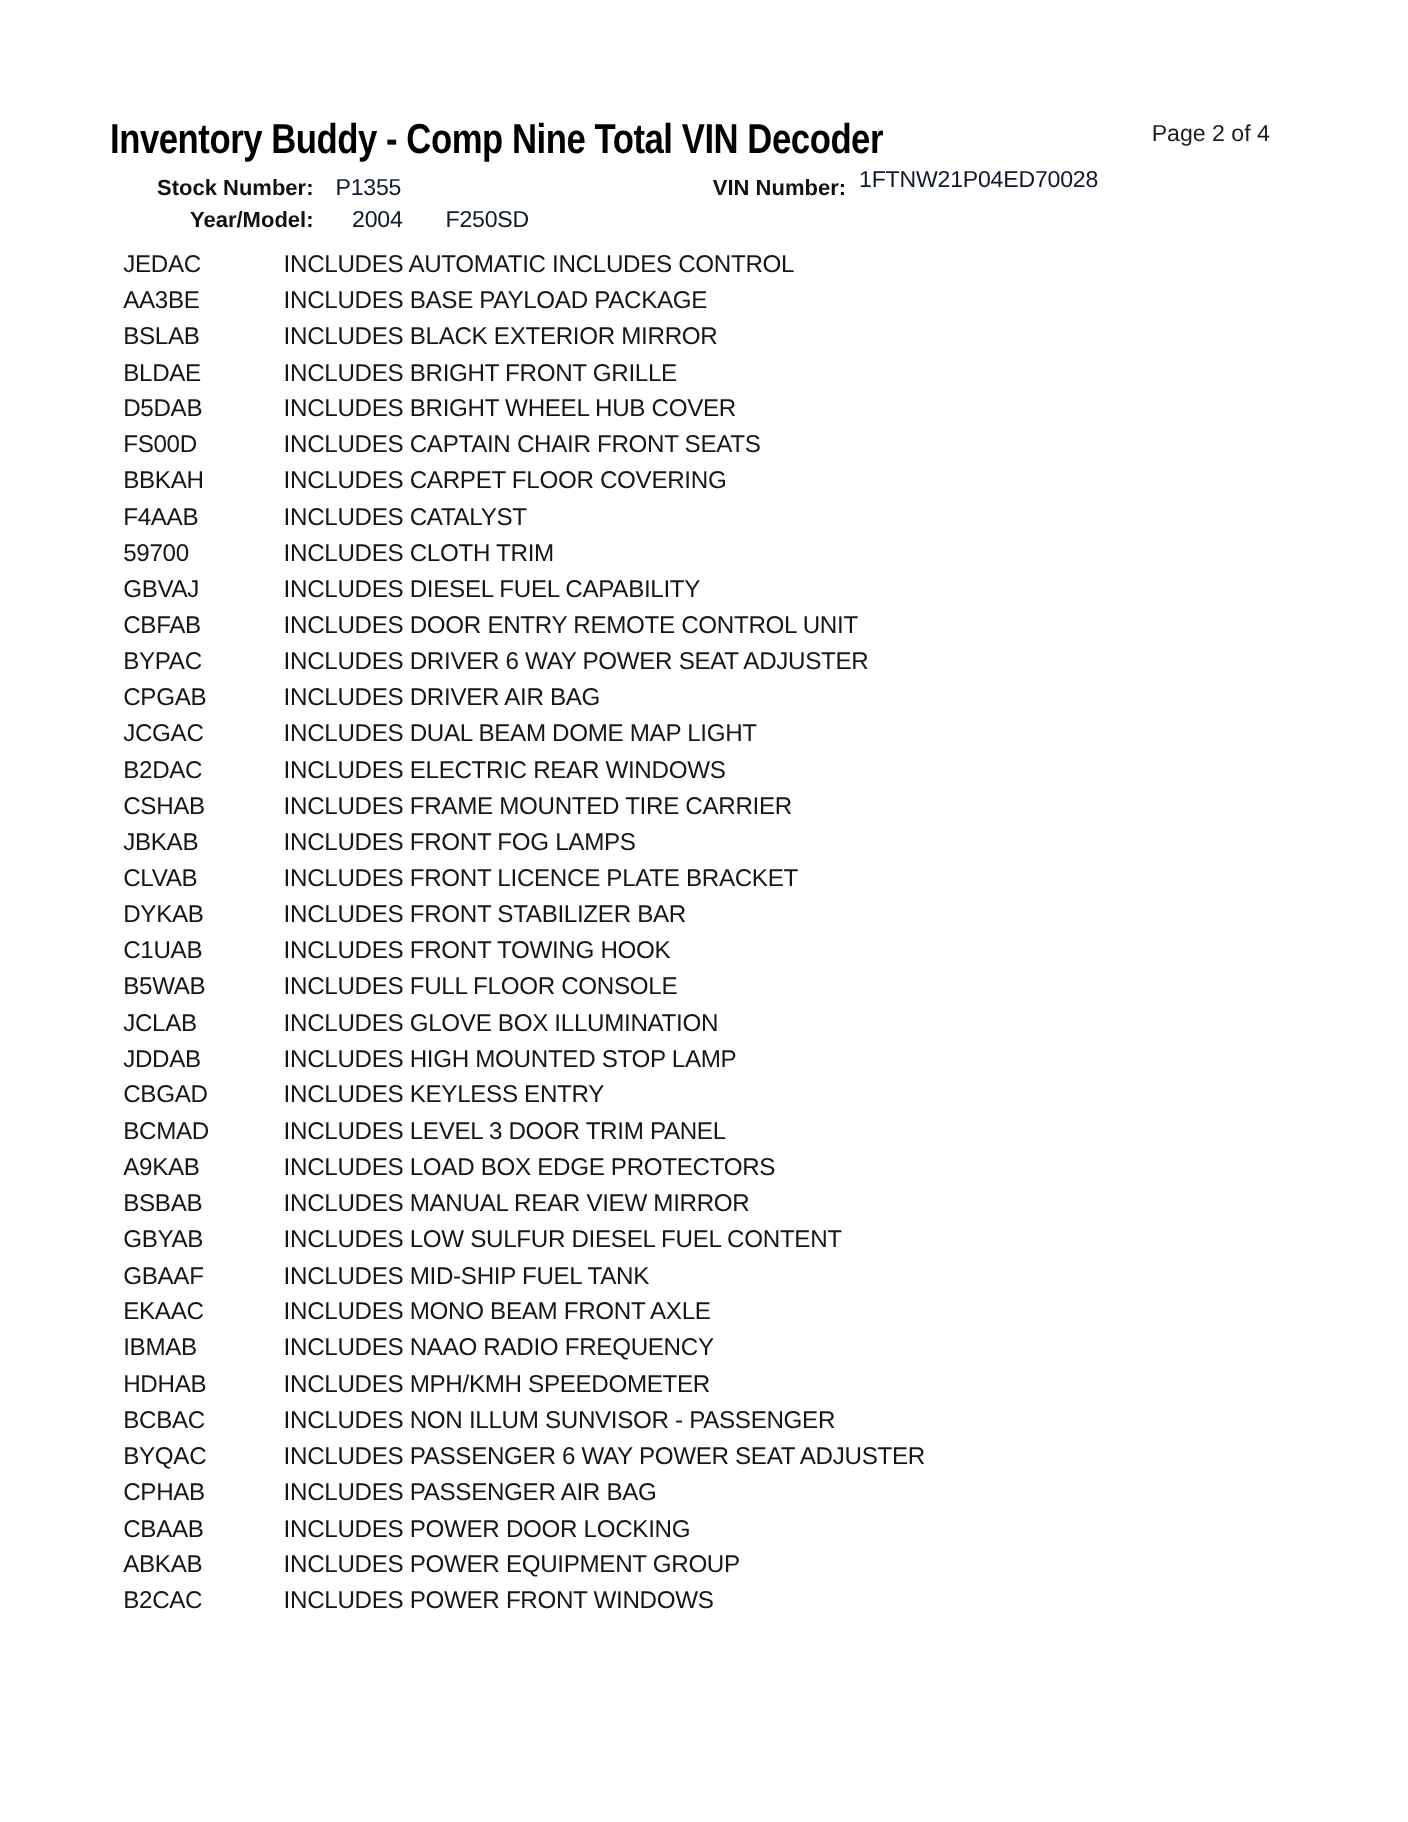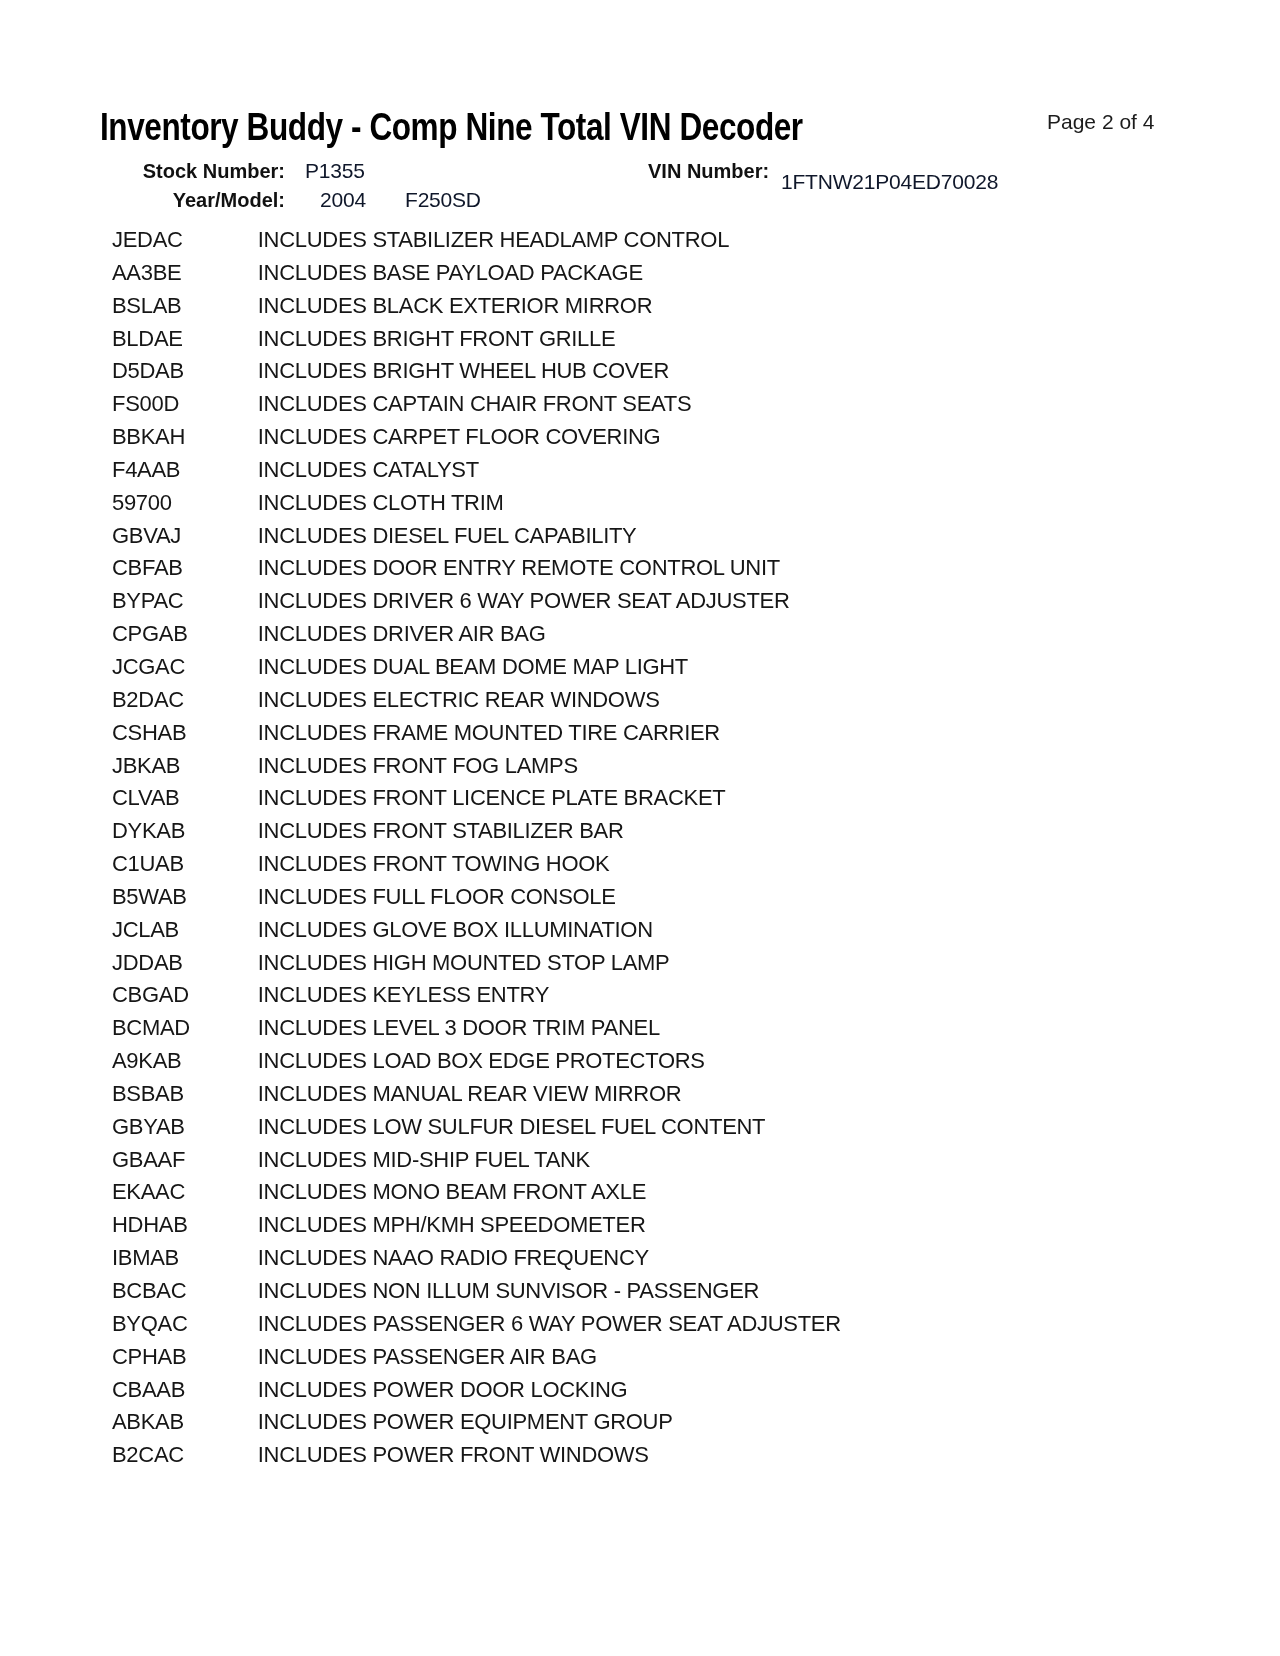--- a/index.html
+++ b/index.html
@@ -51,21 +51,21 @@
   .hdr-value {
     position: absolute;
     font-size: 21px;
     color: #0f172a;
     white-space: nowrap;
     letter-spacing: -0.2px;
   }
   .stock-label { top: 160px; }
   .stock-value { left: 305px; top: 159px; }
   .vin-label   { left: 648px; top: 160px; }
-  .vin-value   { left: 781px; top: 170px; }
+  .vin-value   { left: 781px; top: 152px; }
   .year-label  { top: 189px; }
   .year-value  { left: 320px; top: 188px; }
   .model-value { left: 405px; top: 188px; }
 
   .options-list {
     position: absolute;
     left: 112px;
     top: 224px;
     width: 1100px;
   }
@@ -102,21 +102,21 @@
   <span class="hdr-label vin-label">VIN Number:</span>
   <span class="hdr-value vin-value">1FTNW21P04ED70028</span>
 
   <span class="hdr-label right-col year-label">Year/Model:</span>
   <span class="hdr-value year-value">2004</span>
   <span class="hdr-value model-value">F250SD</span>
 
   <div class="options-list">
     <div class="opt-row">
       <span class="opt-code">JEDAC</span>
-      <span class="opt-desc">INCLUDES STABILIZER HEADLAMP CONTROL</span>
+      <span class="opt-desc">INCLUDES AUTOMATIC INCLUDES CONTROL</span>
     </div>
 
     <div class="opt-row">
       <span class="opt-code">AA3BE</span>
       <span class="opt-desc">INCLUDES BASE PAYLOAD PACKAGE</span>
     </div>
 
     <div class="opt-row">
       <span class="opt-code">BSLAB</span>
       <span class="opt-desc">INCLUDES BLACK EXTERIOR MIRROR</span>
@@ -252,30 +252,30 @@
       <span class="opt-code">GBAAF</span>
       <span class="opt-desc">INCLUDES MID-SHIP FUEL TANK</span>
     </div>
 
     <div class="opt-row">
       <span class="opt-code">EKAAC</span>
       <span class="opt-desc">INCLUDES MONO BEAM FRONT AXLE</span>
     </div>
 
     <div class="opt-row">
+      <span class="opt-code">IBMAB</span>
+      <span class="opt-desc">INCLUDES NAAO RADIO FREQUENCY</span>
+    </div>
+
+    <div class="opt-row">
       <span class="opt-code">HDHAB</span>
       <span class="opt-desc">INCLUDES MPH/KMH SPEEDOMETER</span>
     </div>
 
     <div class="opt-row">
-      <span class="opt-code">IBMAB</span>
-      <span class="opt-desc">INCLUDES NAAO RADIO FREQUENCY</span>
-    </div>
-
-    <div class="opt-row">
       <span class="opt-code">BCBAC</span>
       <span class="opt-desc">INCLUDES NON ILLUM SUNVISOR - PASSENGER</span>
     </div>
 
     <div class="opt-row">
       <span class="opt-code">BYQAC</span>
       <span class="opt-desc">INCLUDES PASSENGER 6 WAY POWER SEAT ADJUSTER</span>
     </div>
 
     <div class="opt-row">

